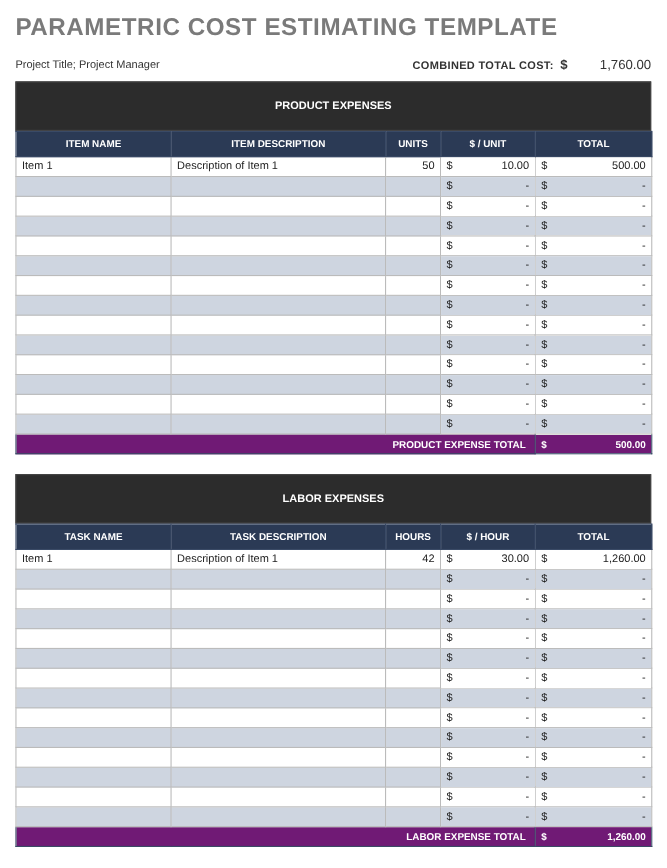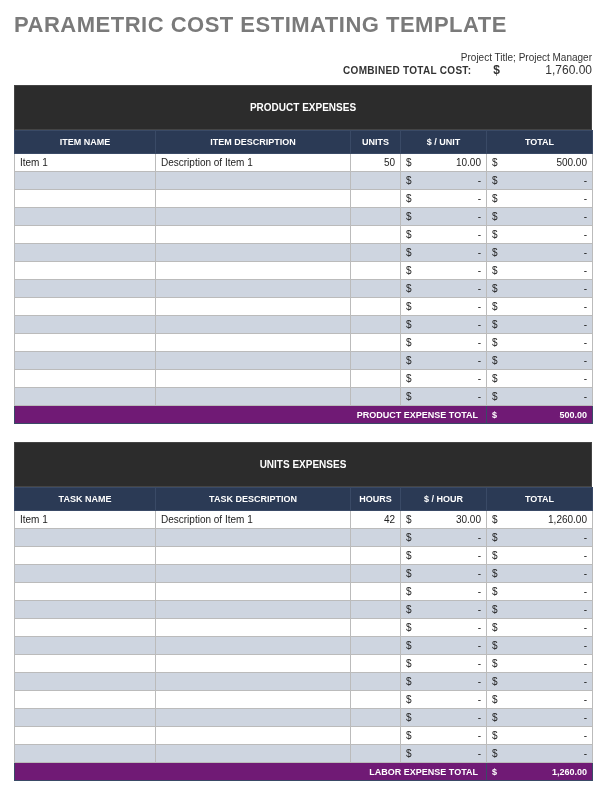--- a/index.html
+++ b/index.html
@@ -13,31 +13,30 @@
   .title {
     font-family: 'Arial Narrow', Arial, sans-serif;
     font-size: 22px;
     font-weight: 700;
     letter-spacing: 0.5px;
     color: #7a7a7a;
     margin-bottom: 14px;
   }
   .meta-row {
     display: flex;
-    align-items: flex-end;
+    align-items: center;
     font-size: 10px;
     color: #333;
     margin-bottom: 4px;
-    flex-direction: column;
   }
   .meta-left { flex: 1; }
   .meta-right {
     display: flex;
     align-items: baseline;
-    gap: 22px;
+    gap: 6px;
   }
   .meta-label { font-weight: 700; letter-spacing: 0.3px; }
   .meta-dollar { font-weight: 700; font-size: 12px; }
   .meta-amount { font-weight: 400; font-size: 12px; width: 70px; text-align: right; }
 
   .section { margin-top: 8px; }
   .section-header {
     background: #2c2c2c;
     color: #fff;
     font-size: 10px;
@@ -228,21 +227,21 @@
     <tfoot>
       <tr class="footer-row">
         <td colspan="4" class="label">PRODUCT EXPENSE TOTAL</td>
         <td class="total"><span class="cur">$</span><span>500.00</span></td>
       </tr>
     </tfoot>
   </table>
 </div>
 
 <div class="section" style="margin-top:18px;">
-  <div class="section-header">UNITS EXPENSES</div>
+  <div class="section-header">LABOR EXPENSES</div>
   <table>
     <colgroup>
         <col class="c-name">
         <col class="c-desc">
         <col class="c-num">
         <col class="c-rate">
         <col class="c-tot">
       </colgroup>
     <thead>
       <tr>

